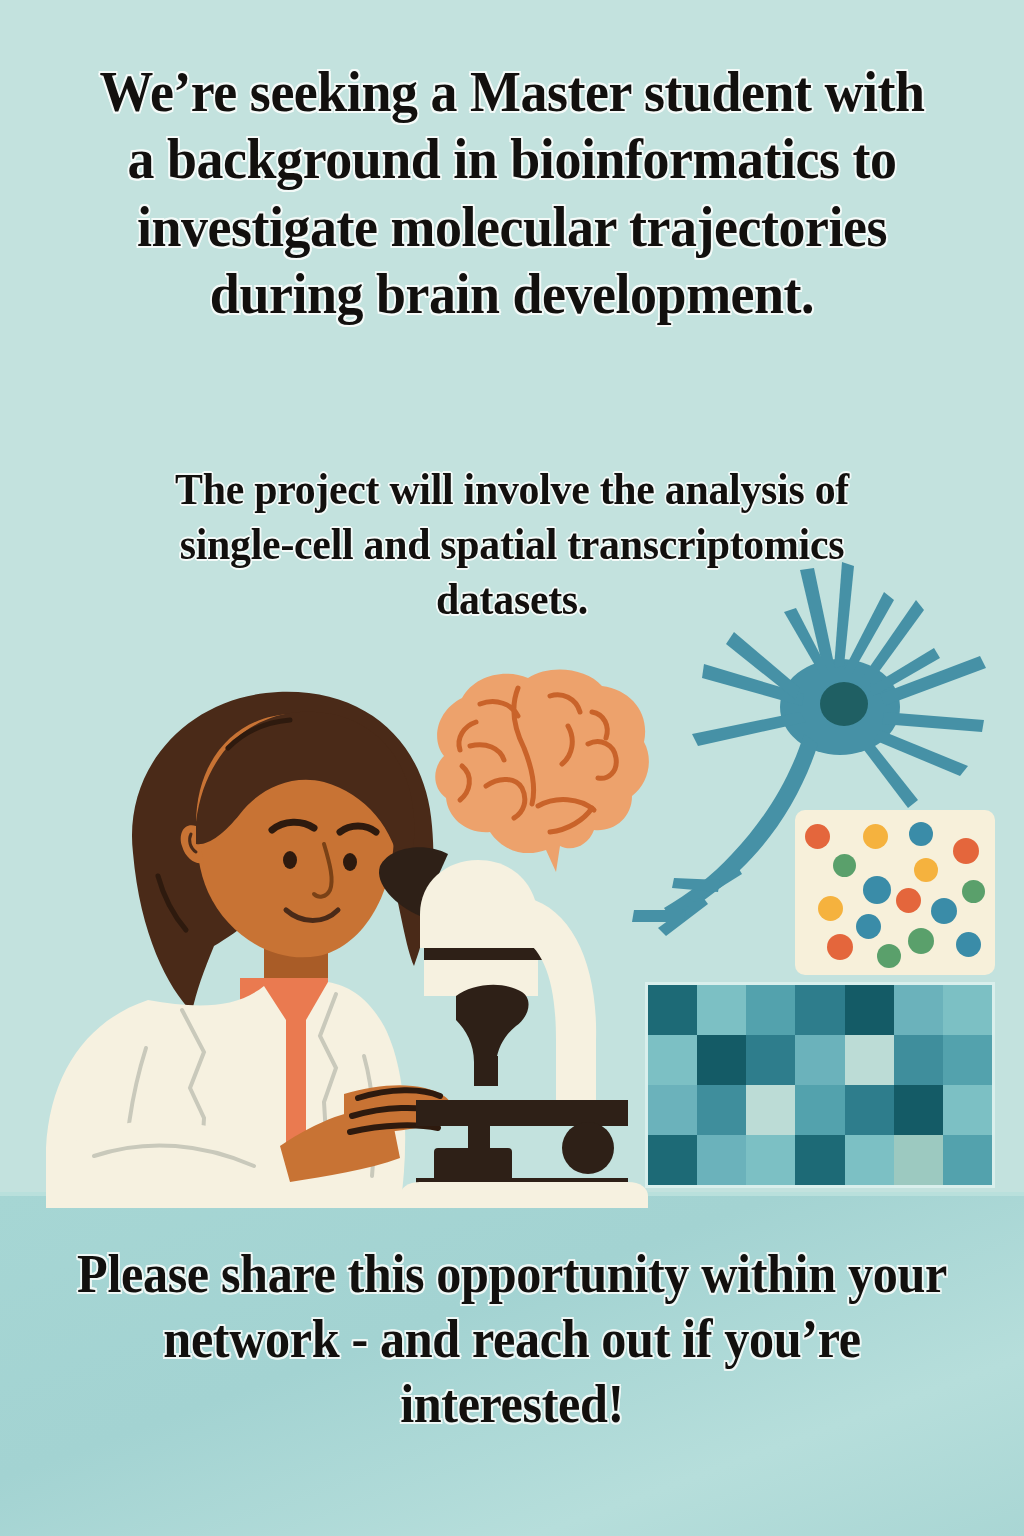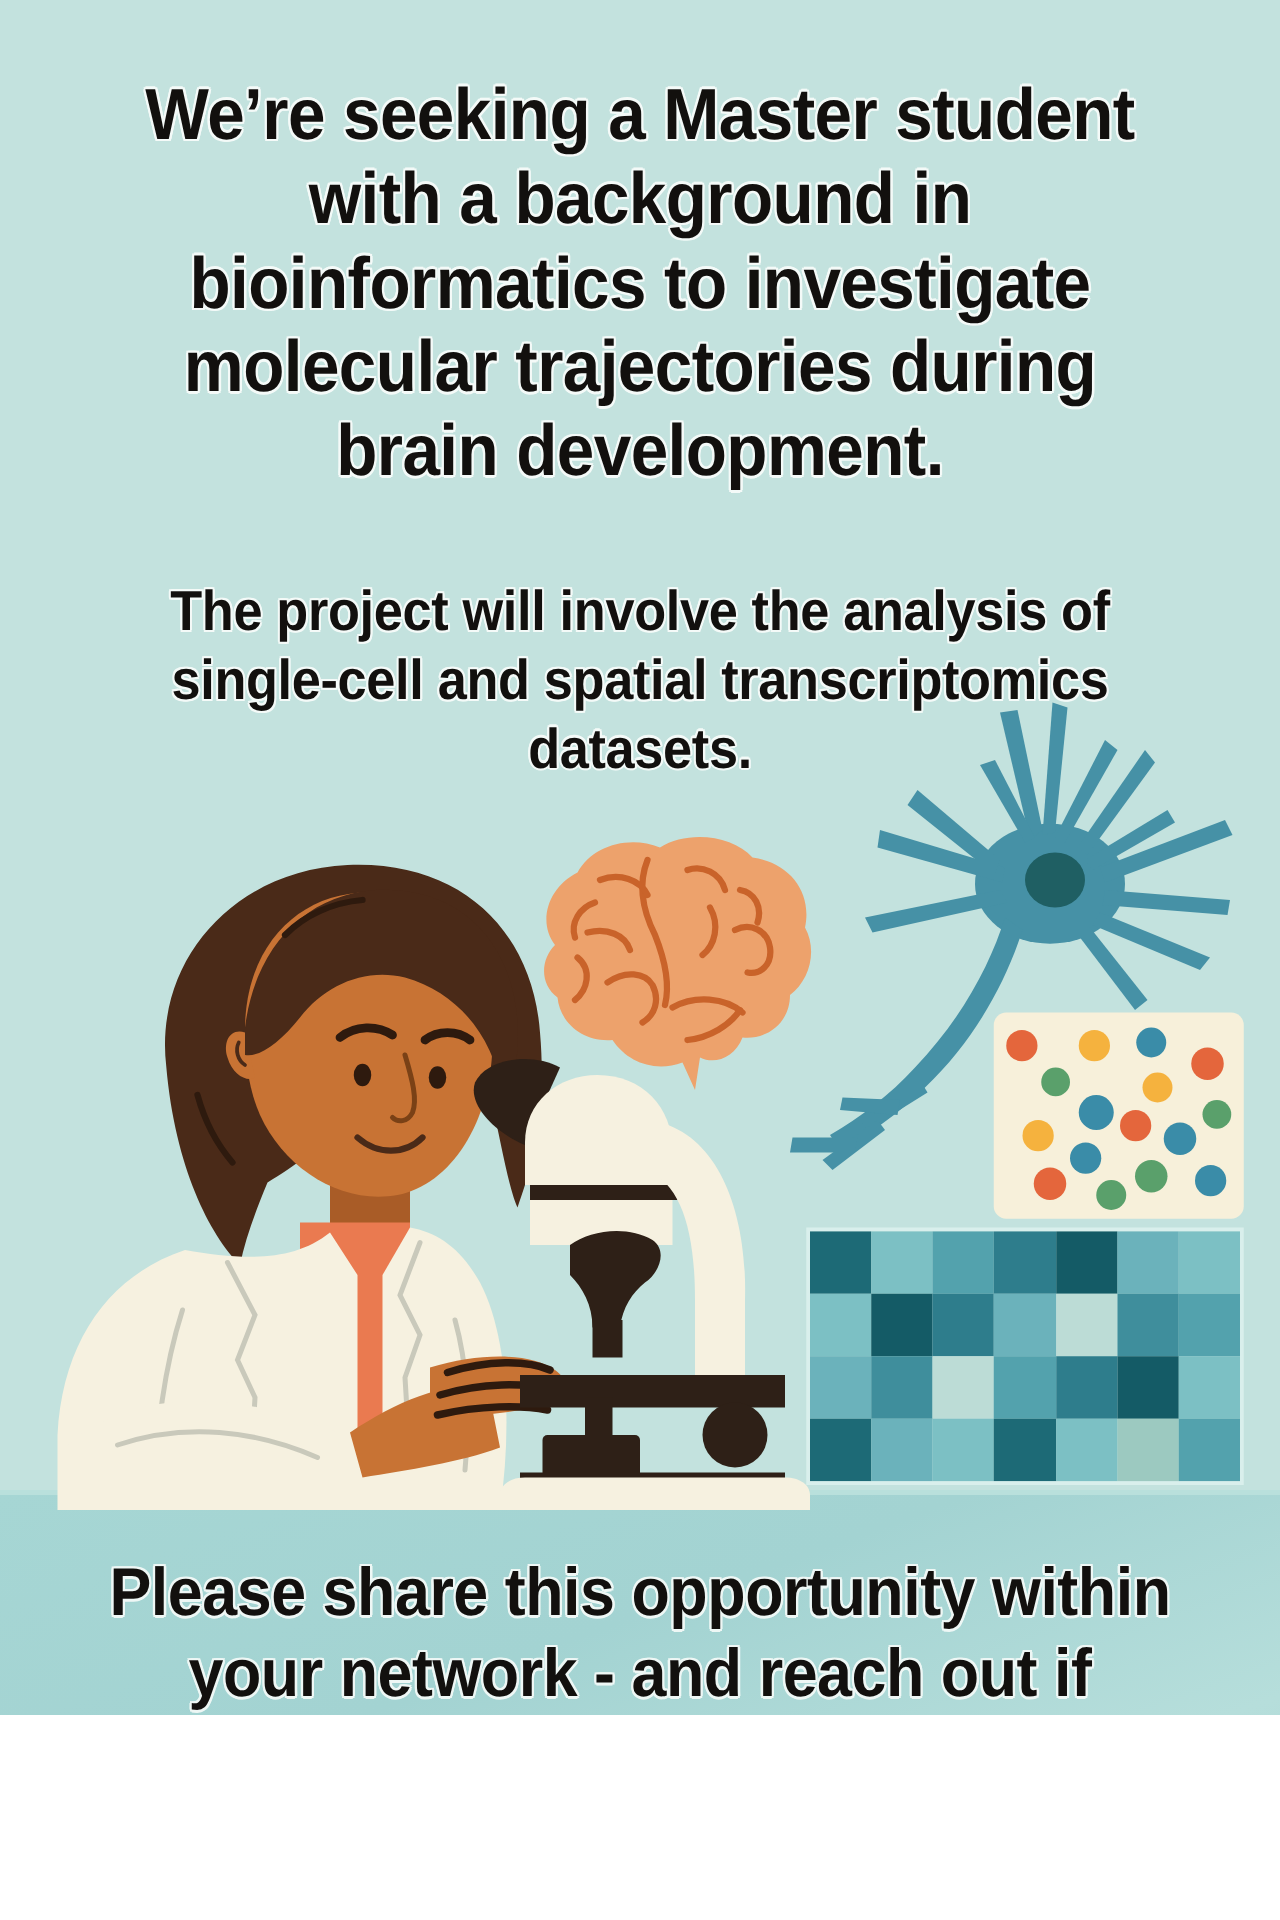--- a/index.html
+++ b/index.html
@@ -3,23 +3,23 @@
 <meta charset="utf-8">
 <style>
   html, body {
     margin: 0;
     padding: 0;
     background: #ffffff;
   }
   #poster {
     position: relative;
     width: 1024px;
-    height: 1372px;
+    height: 1536px;
     overflow: hidden;
-    font-family: Liberation Sans, sans-serif;
+    font-family: Liberation Serif, serif;
     background: #3b82f6;
   }
 
   
   .bg-top {
     position: absolute;
     left: 0; top: 0;
     width: 1024px; height: 1196px;
     background: #c3e2de;
   }

